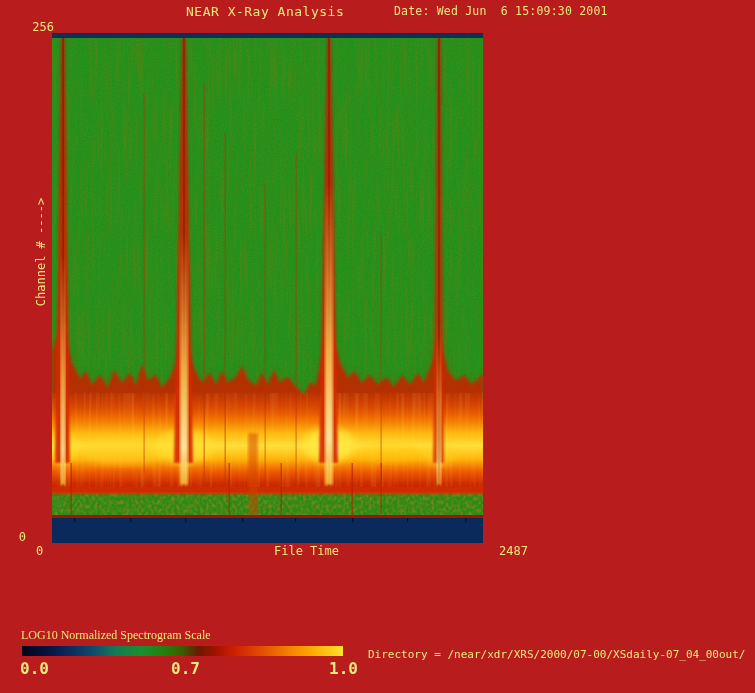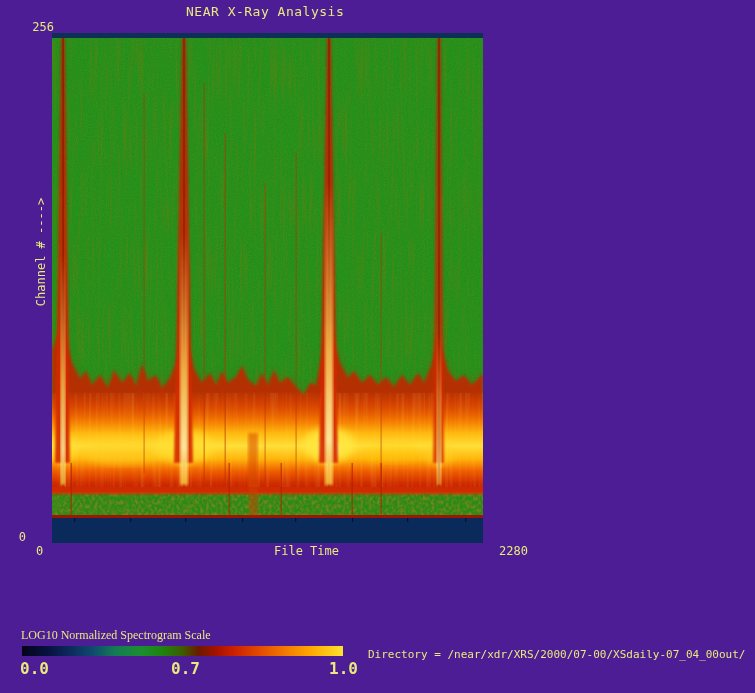--- a/index.html
+++ b/index.html
@@ -1,16 +1,16 @@
 <!DOCTYPE html>
 <html><head>
 <meta charset="utf-8">
 <style>
   html,body{margin:0;padding:0;background:#000;}
-  #screen{position:relative;width:755px;height:693px;background:#4c1d95;overflow:hidden;
+  #screen{position:relative;width:755px;height:693px;background:#b91c1c;overflow:hidden;
           font-family:"DejaVu Sans Mono","Liberation Mono",monospace;}
   .t{position:absolute;color:#e9e97e;white-space:pre;line-height:1;}
   .title{left:186px;top:5px;font-size:13px;letter-spacing:0.5px;}
   .date{left:394px;top:6px;font-size:11.5px;letter-spacing:0.2px;}
   .ytick{width:26px;text-align:right;font-size:12px;}
   .ytick.max{left:0;top:21px;padding-left:28px;}
   .ytick.min{left:0;top:531px;}
   .ylabel{left:41px;top:252px;font-size:12px;transform:translate(-50%,-50%) rotate(-90deg);}
   .xtick{font-size:12px;}
   .xtick.min{left:36px;top:545px;}
@@ -30,20 +30,21 @@
   .cbtick.c2{left:329px;}
   .info1{left:368px;top:637px;font-size:11px;}
   .info2{left:368px;top:649px;font-size:11px;}
 </style>
 </head>
 <body>
 
 <div id="screen">
 
   <div class="t title">NEAR X-Ray Analysis</div>
+  <div class="t date">Date: Wed Jun  6 15:09:30 2001</div>
 
   <div class="t ytick max">256</div>
   <div class="t ytick min">0</div>
   <div class="t ylabel">Channel # ----&gt;</div>
 
   <div class="plot">
     <svg width="431" height="510" viewBox="0 0 431 510" preserveAspectRatio="none">
       <defs>
         <filter id="grainGreen" x="0%" y="0%" width="100%" height="100%">
           <feTurbulence type="fractalNoise" baseFrequency="0.9" numOctaves="2" seed="4"></feTurbulence>
@@ -169,21 +170,21 @@
           <rect x="300" y="485" width="1.2" height="4"></rect>
           <rect x="355" y="485" width="1.2" height="4"></rect>
           <rect x="413" y="485" width="1.2" height="4"></rect>
         </g>
       </g>
     </svg>
   </div>
 
   <div class="t xtick min">0</div>
   <div class="t xlabel">File Time</div>
-  <div class="t xtick max">2280</div>
+  <div class="t xtick max">2487</div>
 
   <div class="t legend-title">LOG10 Normalized Spectrogram Scale</div>
   <div class="colorbar"></div>
   <div class="t cbtick c0">0.0</div>
   <div class="t cbtick c1">0.7</div>
   <div class="t cbtick c2">1.0</div>
 
   <div class="t info2">Directory = /near/xdr/XRS/2000/07-00/XSdaily-07_04_00out/</div>
 
 </div>

